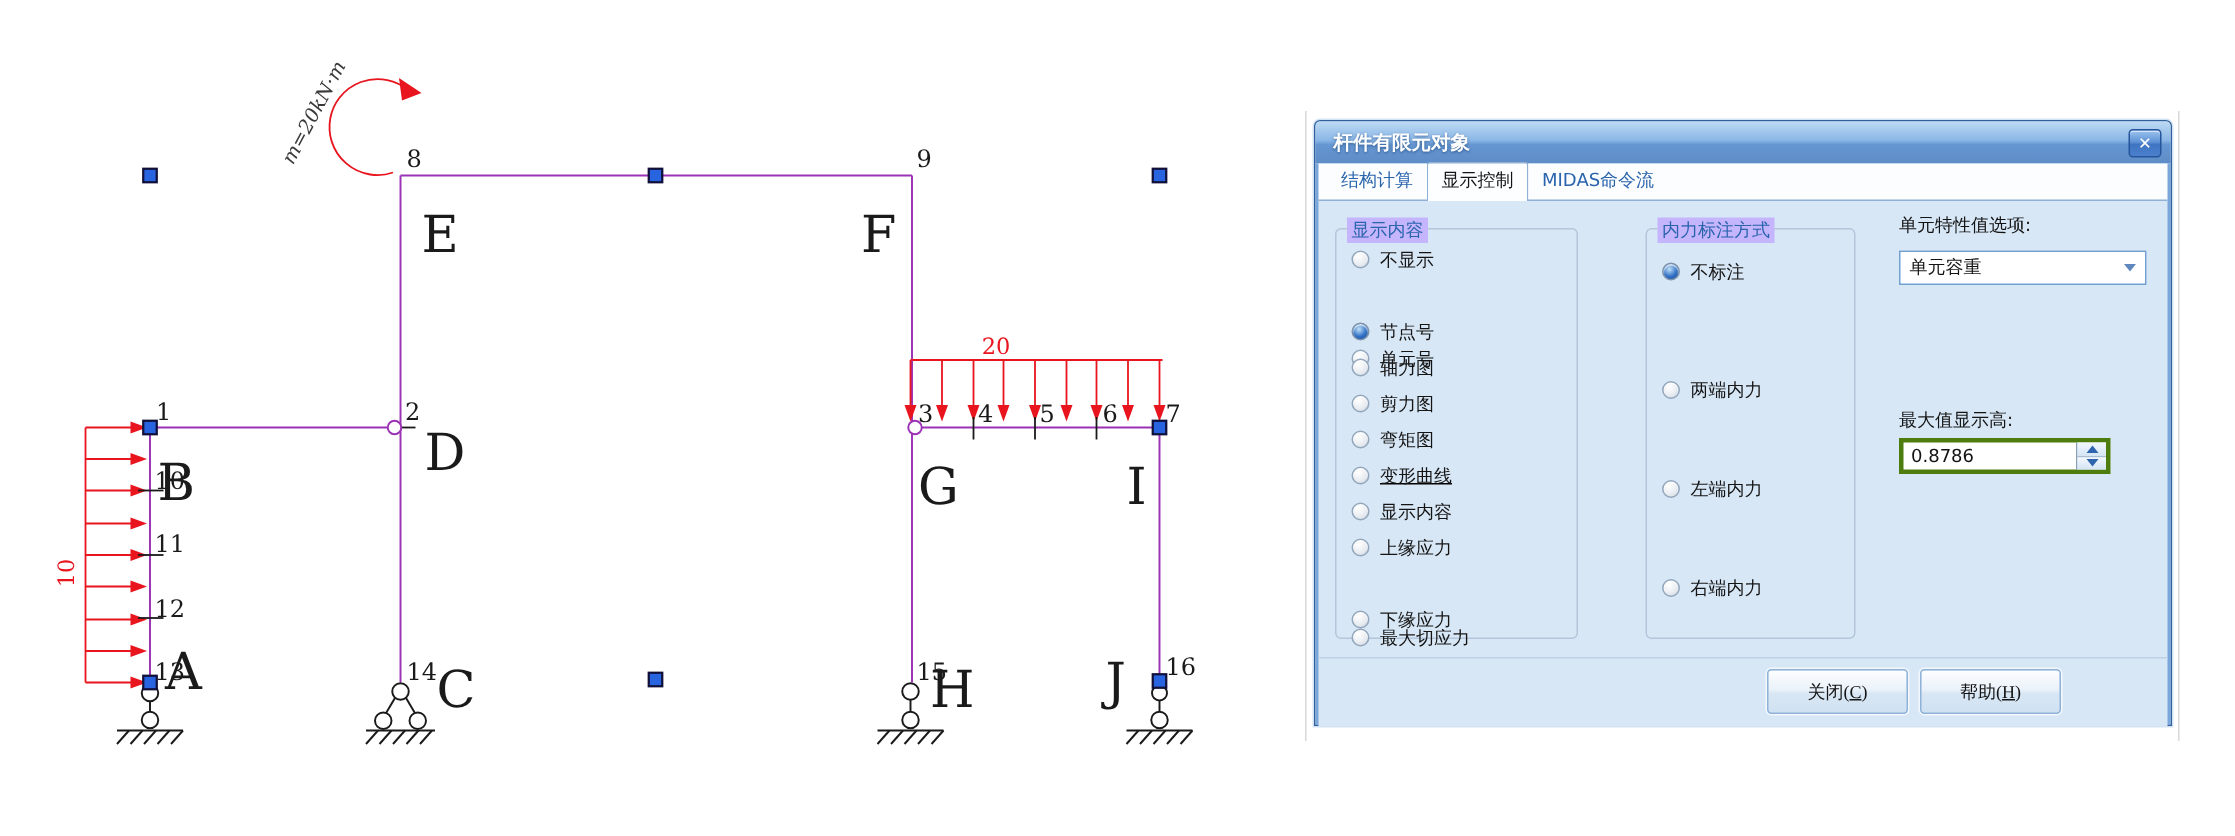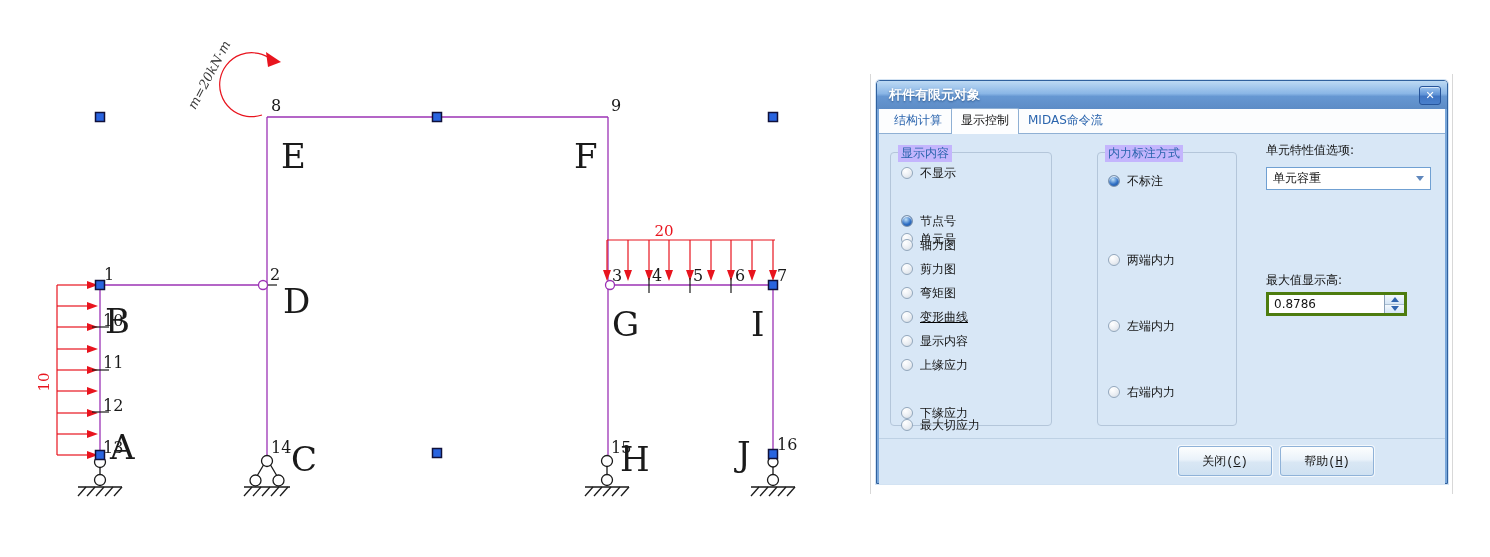--- a/index.html
+++ b/index.html
@@ -66,21 +66,21 @@
   .spin-btn{flex:1;background:linear-gradient(180deg,#f3f8fd,#d5e5f5);display:flex;align-items:center;
             justify-content:center;cursor:pointer;}
   .spin-btn.up{border-bottom:1px solid #a9bed2;}
   .tri-up{width:0;height:0;border-left:4px solid transparent;border-right:4px solid transparent;
           border-bottom:5px solid #2f64ae;}
   .tri-down{width:0;height:0;border-left:4px solid transparent;border-right:4px solid transparent;
             border-top:5px solid #2f64ae;}
   .btnbar{position:relative;height:45px;background:#d8e7f6;border-top:1px solid #bed1e4;}
   .btn{position:absolute;top:7px;width:94px;height:30px;box-sizing:border-box;border:1px solid #8fb2d8;
        border-radius:3px;background:linear-gradient(180deg,#fdfefe 0%,#eaf2fa 45%,#d9e7f4 55%,#cfe1f2 100%);
-       font-size:12px;color:#141414;font-family:Liberation Mono, monospace;cursor:pointer;
+       font-size:12px;color:#141414;font-family:Liberation Serif, serif;cursor:pointer;
        box-shadow:0 0 0 1px rgba(255,255,255,.7);}
   .btn-close{left:299px;}
   .btn-help{left:401px;}
 </style>
 </head>
 <body>
 
 <div class="stage">
 
   <svg width="860" height="557" viewBox="0 0 860 557" style="position:absolute;left:0;top:0;">

